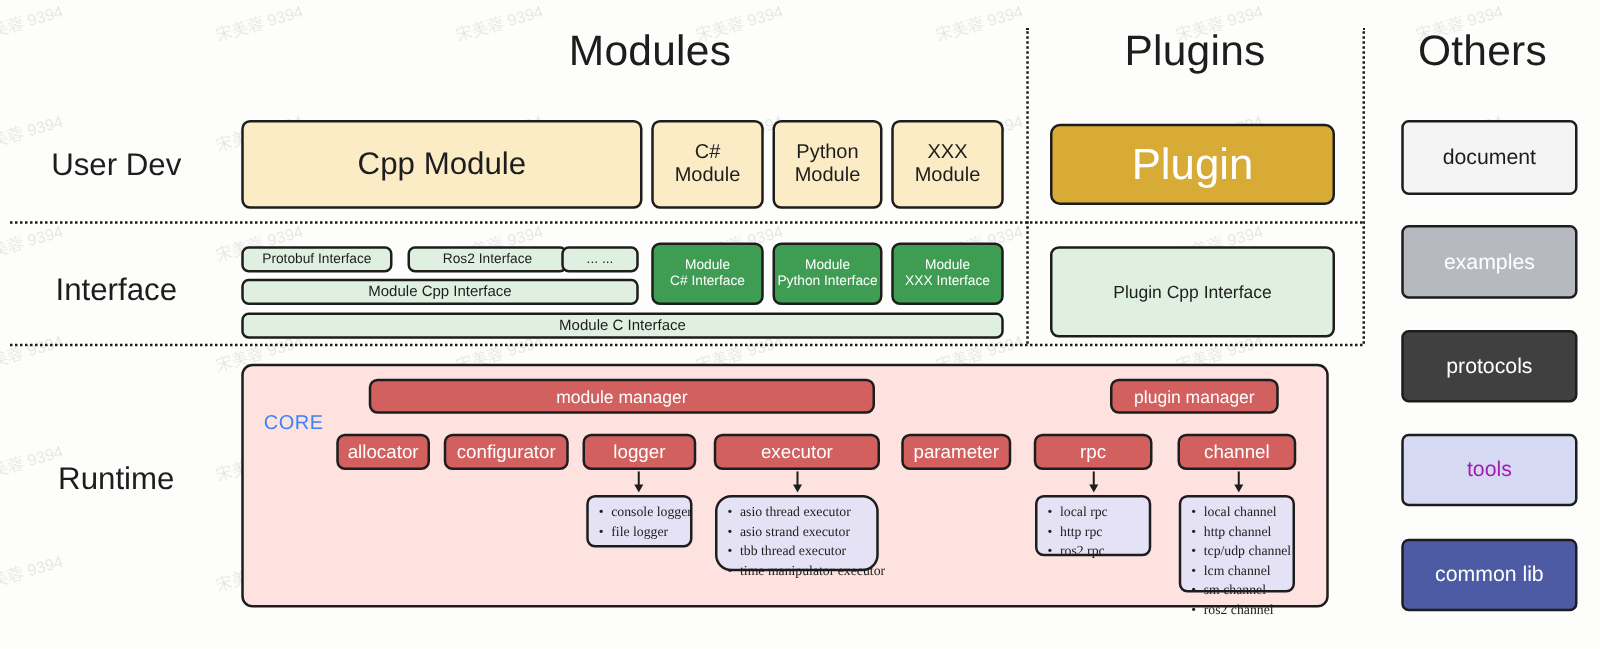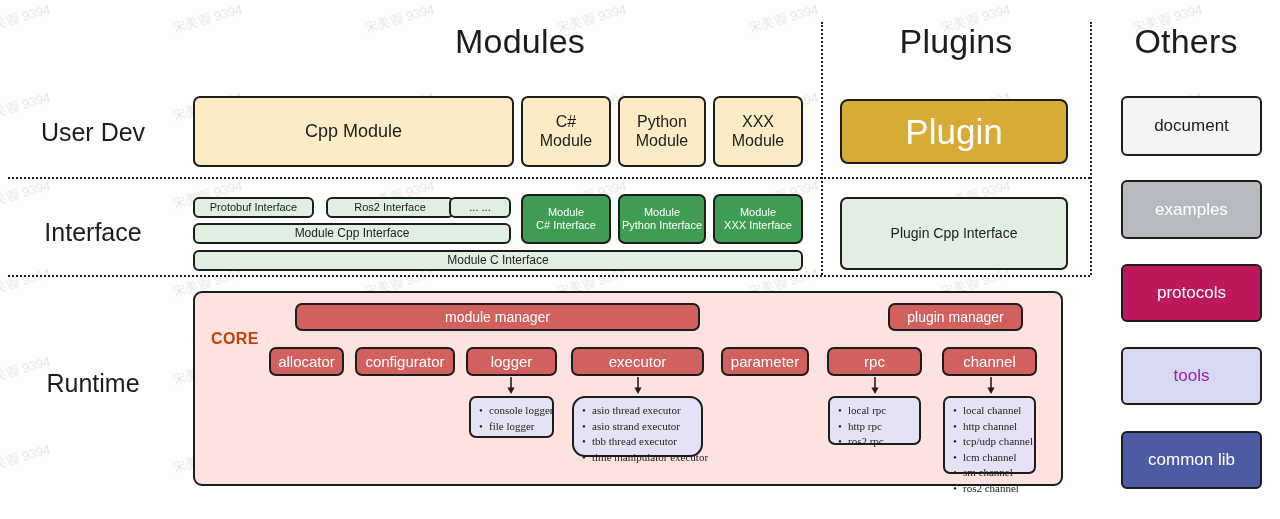--- a/index.html
+++ b/index.html
@@ -59,42 +59,42 @@
     border: 2px solid #1d1d1d;
     border-radius: 7px;
     display: flex;
     align-items: center;
     justify-content: center;
     text-align: center;
     line-height: 1.18;
     overflow: hidden;
   }
 
-  .mod-big   { background: #fbecc6; color: #1d1d1d; font-size: 18px; }
+  .mod-big   { background: #fbecc6; color: #1d1d1d; font-size: 25px; }
   .mod-small { background: #fbecc6; color: #1d1d1d; font-size: 16px; }
 
   .plugin    { background: #d8ab37; color: #ffffff; font-size: 35px; border-radius: 8px; }
 
   .iface-lt  { background: #dff0e0; color: #1d1d1d; font-size: 11px; border-radius: 6px; }
   .iface-lt-md { background: #dff0e0; color: #1d1d1d; font-size: 12px; border-radius: 6px; }
   .iface-plugin { background: #dff0e0; color: #1d1d1d; font-size: 14px; border-radius: 7px; }
   .iface-green { background: #3f9c53; color: #ffffff; font-size: 11px; border-radius: 7px; }
 
   .core-panel {
     position: absolute;
     box-sizing: border-box;
     background: #fde2e0;
     border: 2px solid #1d1d1d;
     border-radius: 9px;
   }
   .core-label {
     position: absolute;
     font-size: 16px;
-    font-weight: 700;
-    color: #c2410c;
+    font-weight: 400;
+    color: #3b82f6;
     letter-spacing: .4px;
   }
   .red {
     background: #d1605e;
     color: #ffffff;
     font-size: 15px;
     border-radius: 7px;
   }
   .red-mgr { font-size: 14px; }
 
@@ -144,21 +144,21 @@
     box-sizing: border-box;
     border: 2px solid #1d1d1d;
     border-radius: 6px;
     display: flex;
     align-items: center;
     justify-content: center;
     font-size: 17px;
   }
   .o-document  { background: #f4f4f4; color: #1d1d1d; }
   .o-examples  { background: #b6bac0; color: #ffffff; }
-  .o-protocols { background: #be185d; color: #ffffff; text-align: right; }
+  .o-protocols { background: #404040; color: #ffffff; text-align: right; }
   .o-tools     { background: #d5daf2; color: #a21caf; }
   .o-commonlib { background: #4c5ba3; color: #ffffff; }
 
   
   .wm {
     position: absolute;
     font-size: 13px;
     color: rgba(120,120,120,0.17);
     transform: rotate(-16deg);
     white-space: nowrap;

